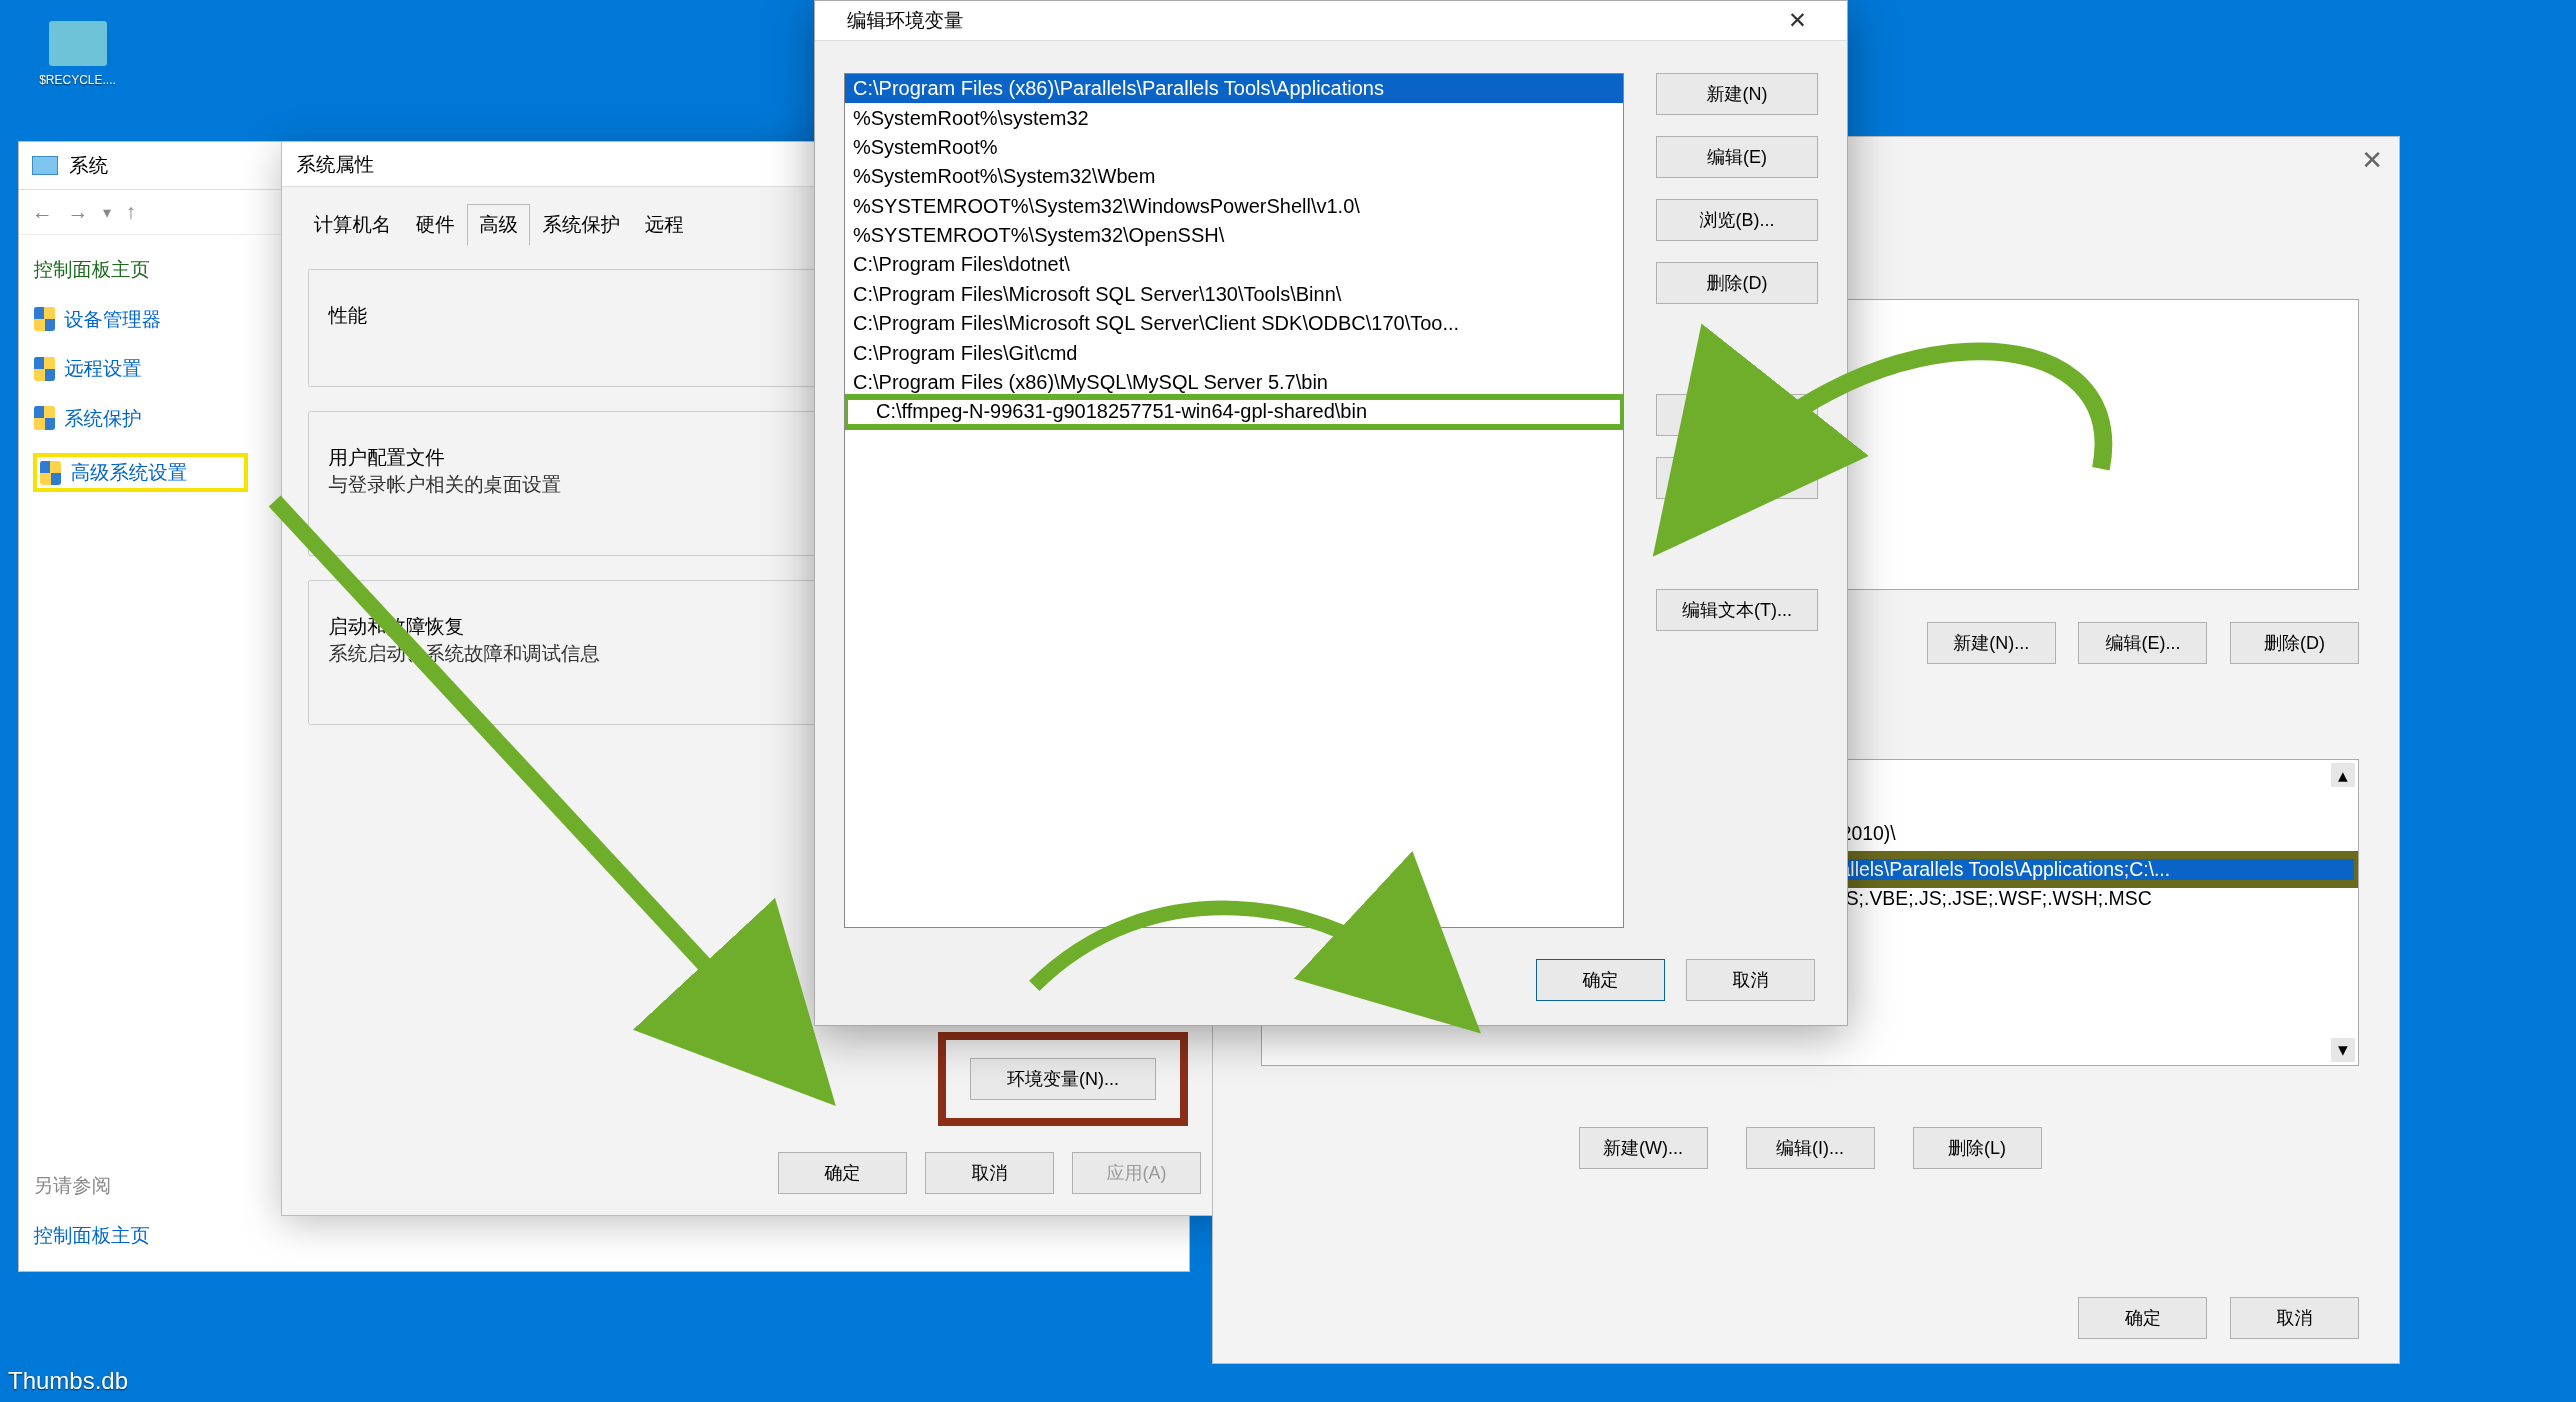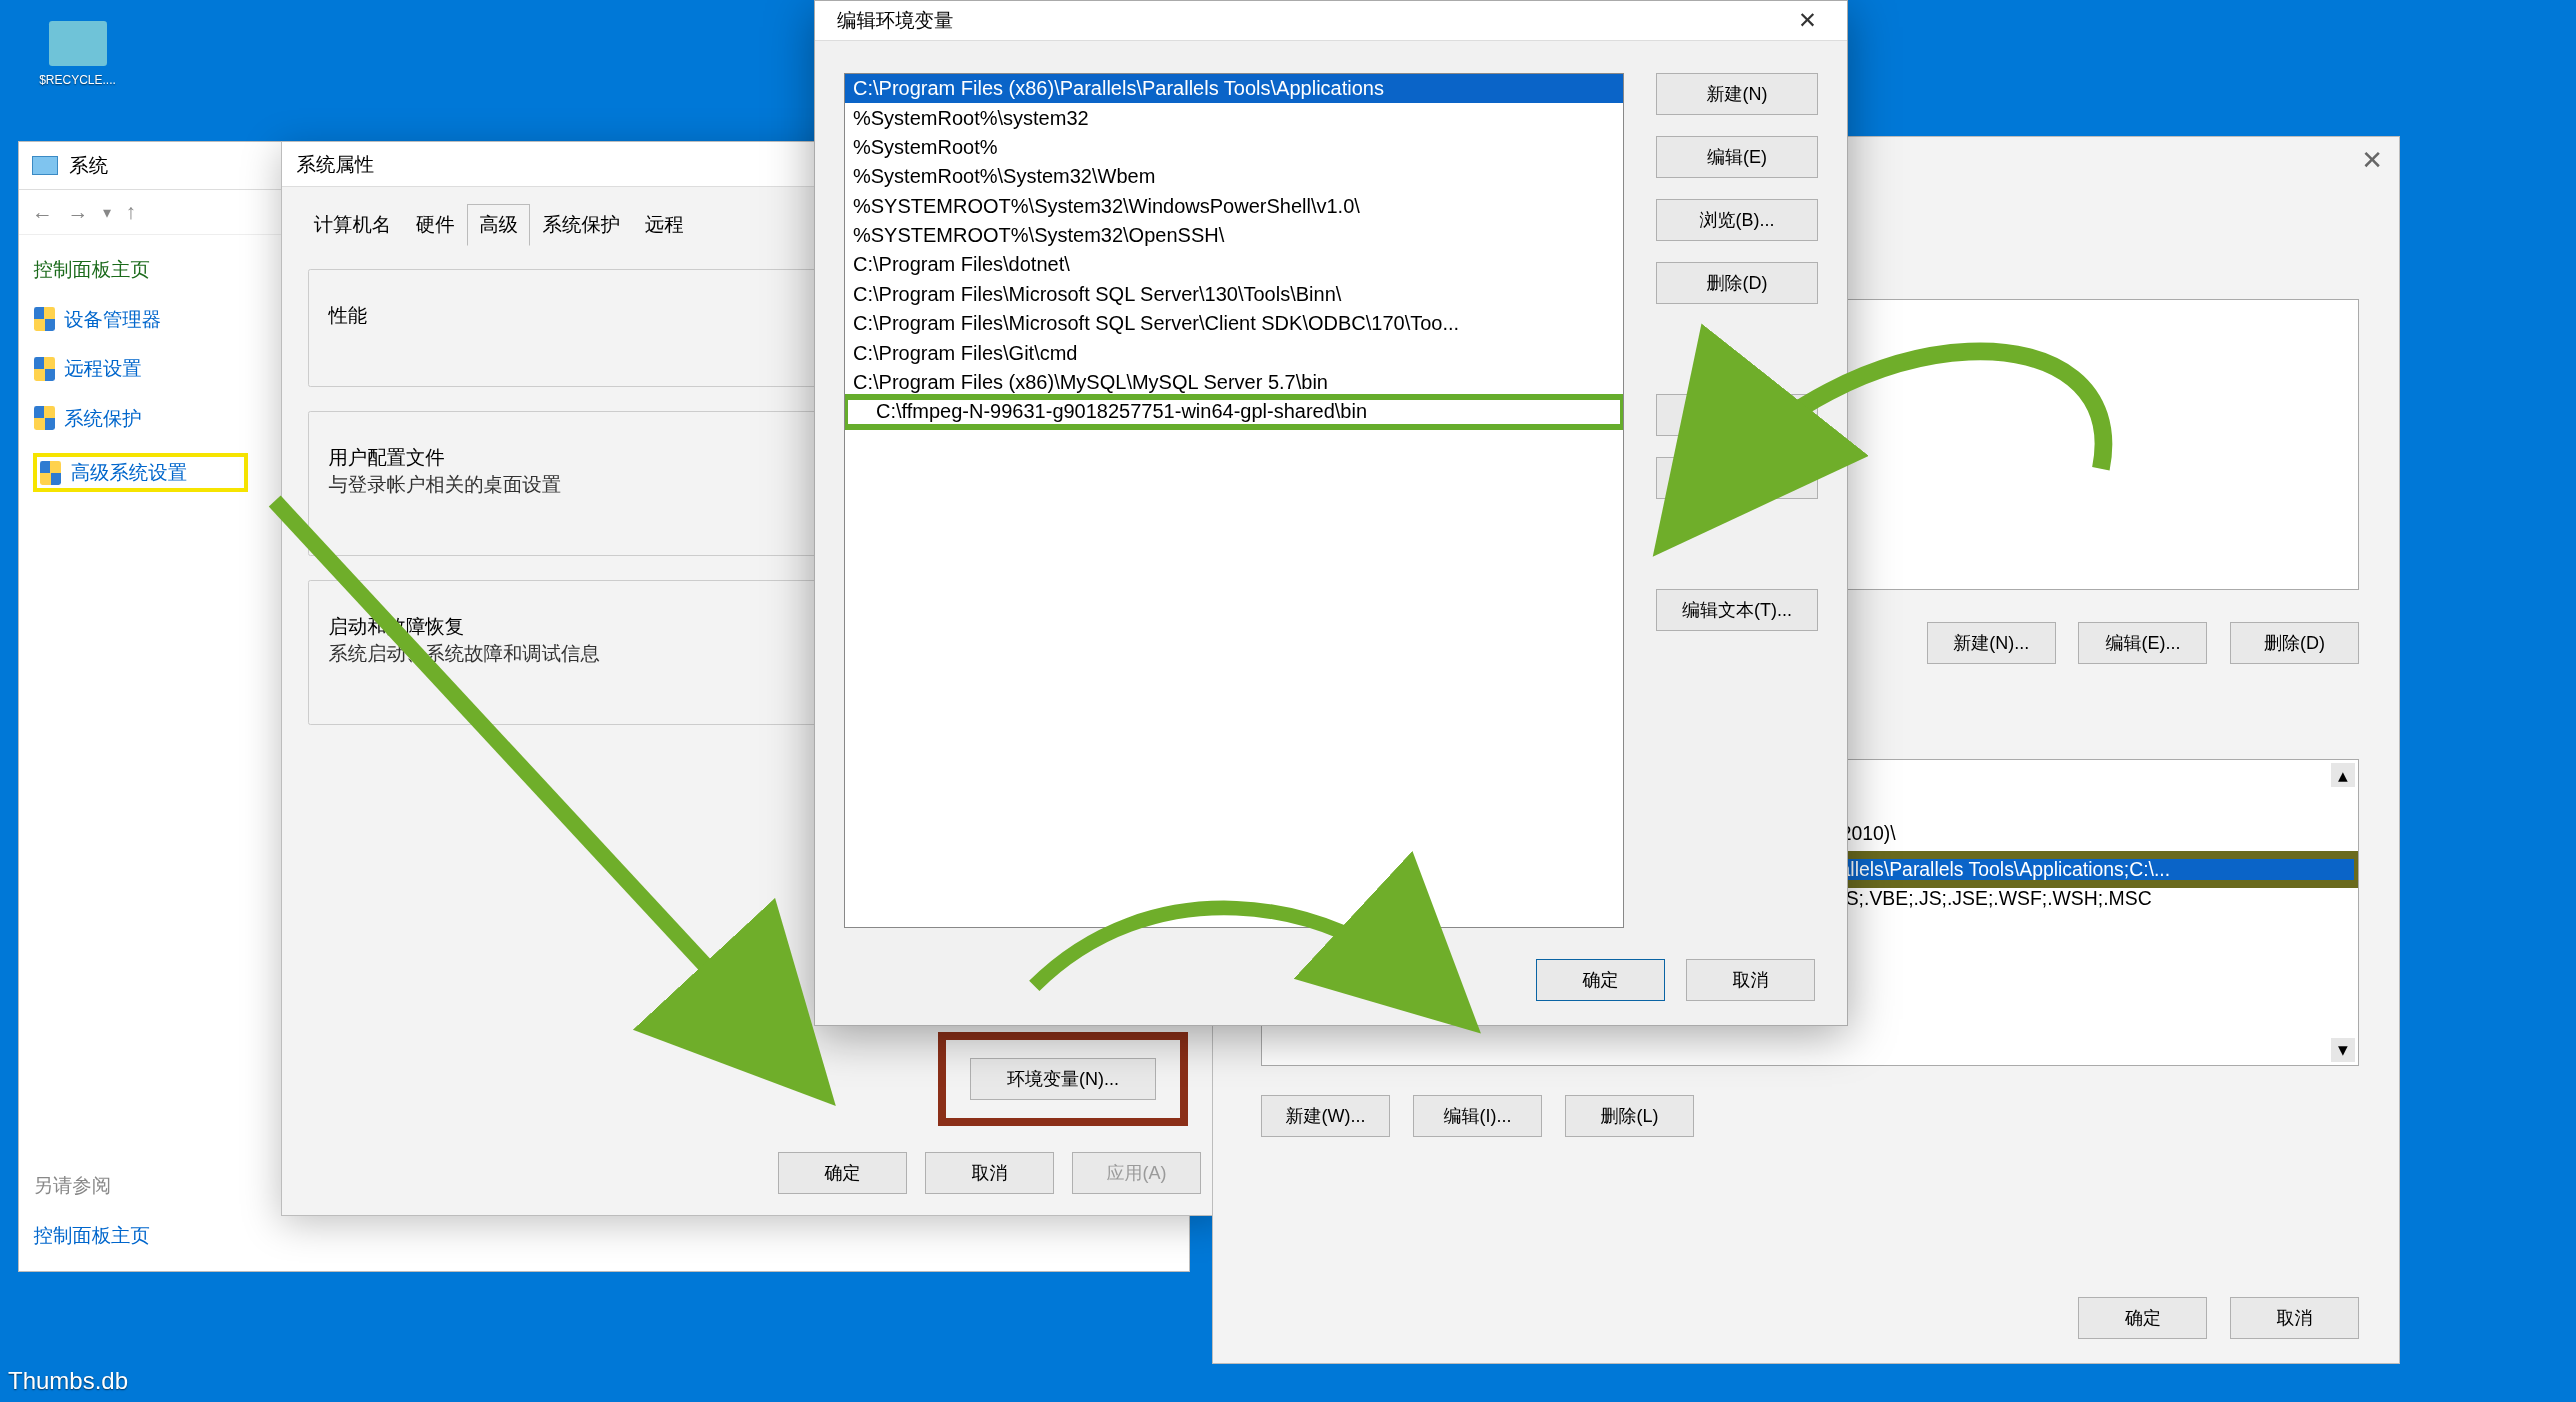--- a/index.html
+++ b/index.html
@@ -36,38 +36,38 @@
 .intro { padding:21px 26px 0; }
 .sysprops-buttons { position:absolute; bottom:21px; right:24px; display:flex; gap:18px;}
 .winbtn { min-width:129px; height:42px; background:#e9e9e9; border:0.8px solid #b0b0b0; font-size:18px; cursor:pointer; padding:0 0;}
 .winbtn.primary { border:1.6px solid #0a64a4; }
 .winbtn.disabled { color:#9a9a9a; }
 .envbtn-wrap { position:absolute; right:45px; bottom:97px; }
 .hl-red { outline:8px solid #8b2f18; outline-offset:0; }
 
 
 .editenv { position:absolute; left:814px; top:0; width:1034px; height:1026px; background:#f1f1f1; border:0.8px solid #aaa; box-shadow: 0 9.7px 45px rgba(0,0,0,0.35);}
-.dlg-title { height:40px; display:flex; align-items:center; justify-content:space-between; padding:0 22px; background:#fff; border-bottom:0.8px solid #ddd;gap:14px;}
+.dlg-title { height:40px; display:flex; align-items:center; justify-content:space-between; padding:0 32px; background:#fff; border-bottom:0.8px solid #ddd;gap:14px;}
 .close-x { font-size:22.6px; color:#333; cursor:pointer; padding:3.2px 8px;}
 .editenv-body { display:flex; padding:32px 29px 16px; gap:32px; height:calc(100% - 121px);}
 .path-list { flex:1; background:#fff; border:0.8px solid #888; overflow:hidden; }
 .path-item { padding:3.2px 8px; font-size:20px; white-space:nowrap; overflow:hidden; text-overflow:ellipsis;}
 .path-item.selected { background:#0a64c8; color:#fff;}
 .path-btns { width:162px; display:flex; flex-direction:column; gap:21px;}
 .path-btns .spacer { height:48px; }
 .editenv-footer { position:absolute; bottom:24px; right:32px; display:flex; gap:21px;}
 .hl-green-box { outline:6.5px solid #66ad2c; outline-offset:-3.2px;padding-left:31px; }
 
 
 .envwin { position:absolute; left:1212px; top:136px; width:1188px; height:1228px; background:#f3f3f3; border:0.8px solid #bcbcbc;}
 .envwin-close { position:absolute; right:16px; top:8px; font-size:26px; color:#666;}
 .envlist { position:absolute; left:218px; top:162px; right:40px; height:291px; background:#fff; border:0.8px solid #aaa; overflow:hidden;}
 .env-btnrow { position:absolute; left:218px; top:485px; right:40px; display:flex; justify-content:flex-end; gap:22.6px;}
 .envlist2 { position:absolute; left:48px; top:622px; right:40px; height:307px; background:#fff; border:0.8px solid #aaa; overflow:hidden;}
-.env-btnrow2 { position:absolute; left:48px; top:958px; right:40px; display:flex; justify-content:flex-start; gap:23px;}
+.env-btnrow2 { position:absolute; left:48px; top:990px; right:40px; display:flex; justify-content:center; gap:38px;}
 .envwin-footer { position:absolute; bottom:24px; right:40px; display:flex; gap:22.6px;}
 .row { display:flex; padding:3.2px 8px; font-size:19.4px; white-space:nowrap;}
 .row .c1 { width:339px; overflow:hidden;}
 .row .c2 { flex:1; overflow:hidden; text-overflow:ellipsis;}
 .row.sel { background:#0a64c8; color:#fff;}
 .hl-olive { outline:8px solid #6a6a1e; outline-offset:-4.8px;}
 .scroll-up { position:absolute; right:3.2px; top:3.2px; width:24px; height:24px; background:#e6e6e6; display:flex; align-items:center; justify-content:center;}
 .scroll-dn { position:absolute; right:3.2px; bottom:3.2px; width:24px; height:24px; background:#e6e6e6; display:flex; align-items:center; justify-content:center;}
 
 

